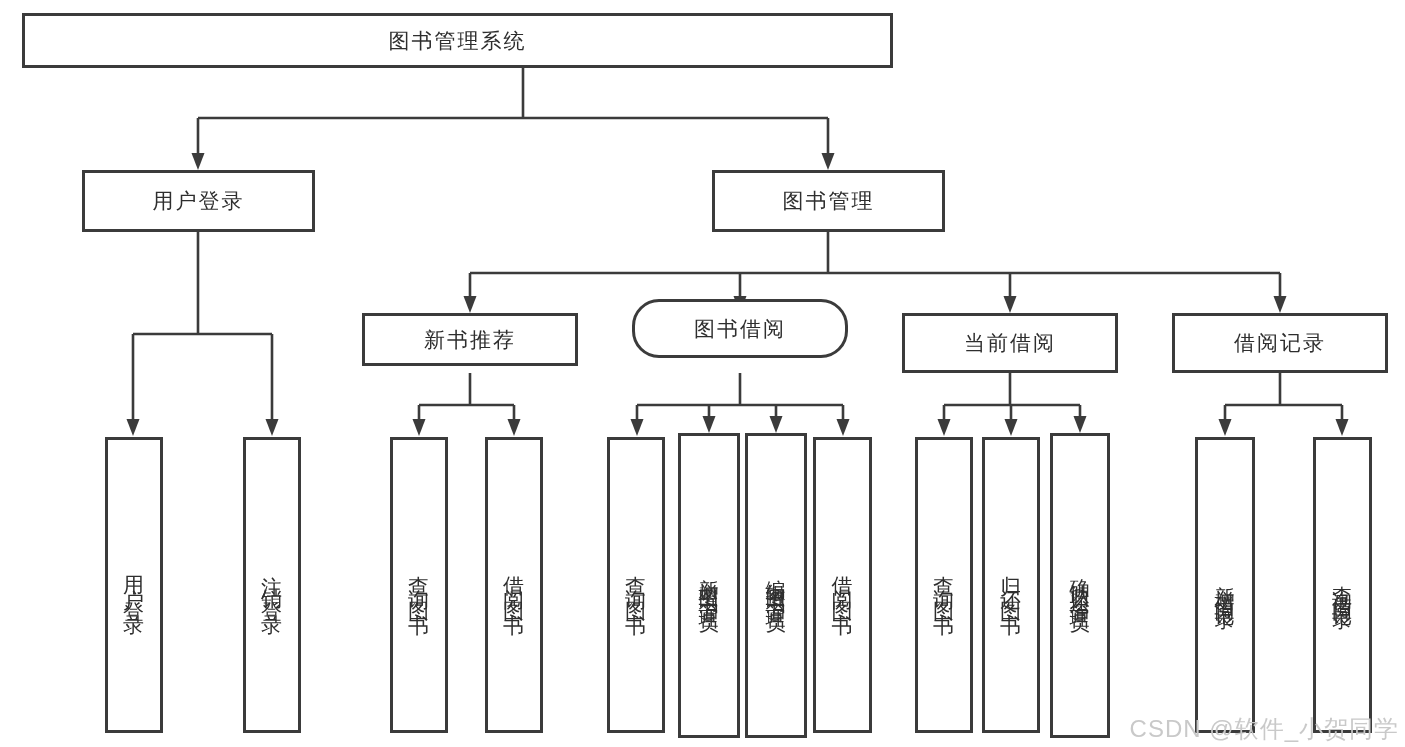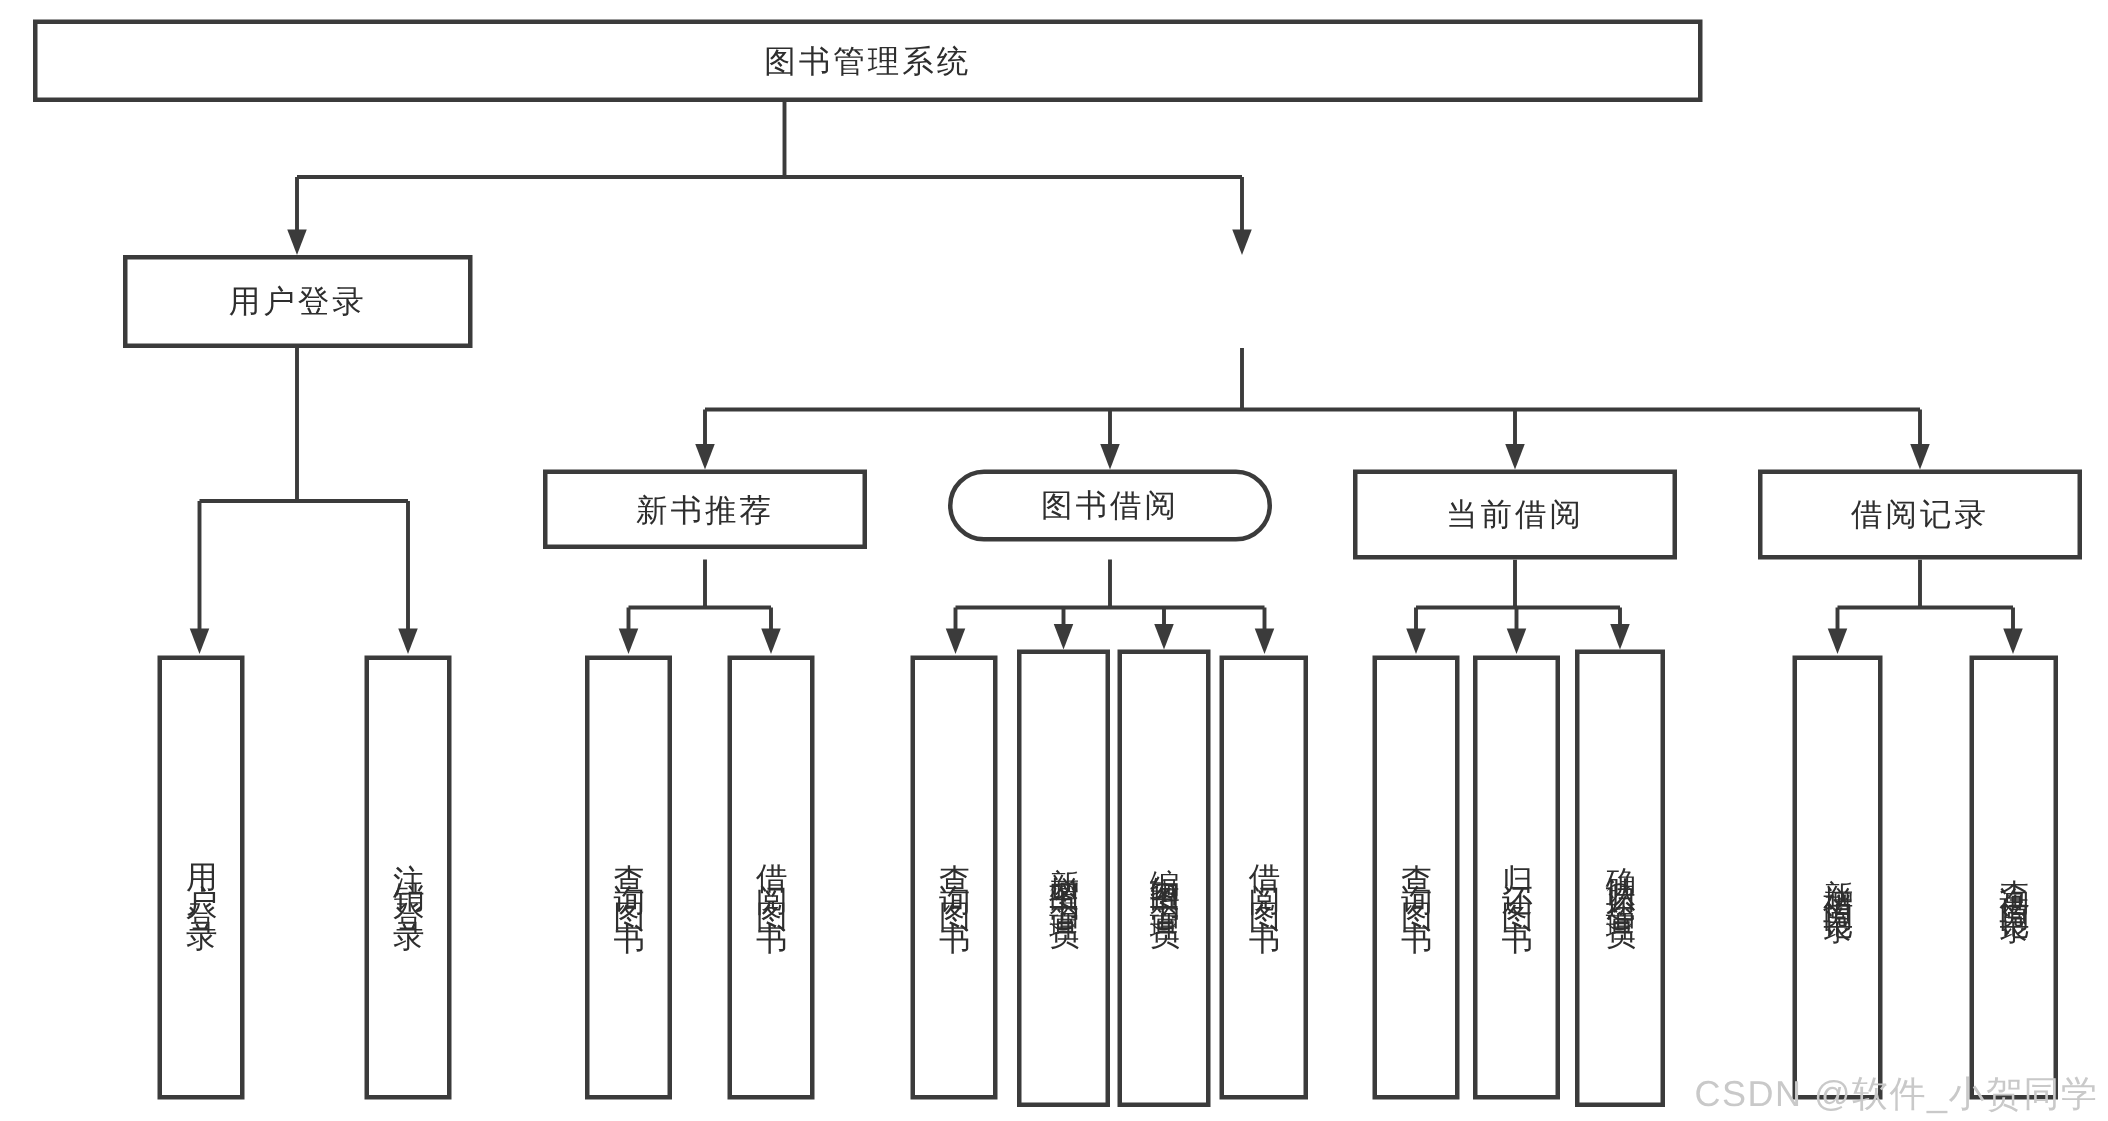--- a/index.html
+++ b/index.html
@@ -68,32 +68,35 @@
       <polygon points="769.5,416 782.5,416 776,433"></polygon>
       <polygon points="836.5,419 849.5,419 843,436"></polygon>
       <polygon points="937.5,419 950.5,419 944,436"></polygon>
       <polygon points="1004.5,419 1017.5,419 1011,436"></polygon>
       <polygon points="1073.5,416 1086.5,416 1080,433"></polygon>
       <polygon points="1218.5,419 1231.5,419 1225,436"></polygon>
       <polygon points="1335.5,419 1348.5,419 1342,436"></polygon>
     </g>
   </svg>
 
-  <div class="node" style="left:22px;top:13px;width:1113px;height:55px;text-align:center;">
+  <div class="node" style="left:22px;top:13px;width:871px;height:55px;text-align:center;">
     <span class="hlabel">图书管理系统</span>
   </div>
 
   <div class="node" style="left:82px;top:170px;width:233px;height:62px;">
     <span class="hlabel">用户登录</span>
   </div>
+  <div class="node" style="left:712px;top:170px;width:233px;height:62px;">
+    <span class="hlabel">图书管理</span>
+  </div>
 
   <div class="node" style="left:362px;top:313px;width:216px;height:53px;">
     <span class="hlabel">新书推荐</span>
   </div>
-  <div class="node" style="left:632px;top:313px;width:216px;height:48px;border-radius:27px;">
+  <div class="node" style="left:632px;top:299px;width:216px;height:59px;border-radius:27px;">
     <span class="hlabel">图书借阅</span>
   </div>
   <div class="node" style="left:902px;top:313px;width:216px;height:60px;align-items:center;">
     <span class="hlabel">当前借阅</span>
   </div>
   <div class="node" style="left:1172px;top:313px;width:216px;height:60px;">
     <span class="hlabel">借阅记录</span>
   </div>
 
   <div class="node leaf" style="left:105px;top:437px;width:58px;height:296px;">

